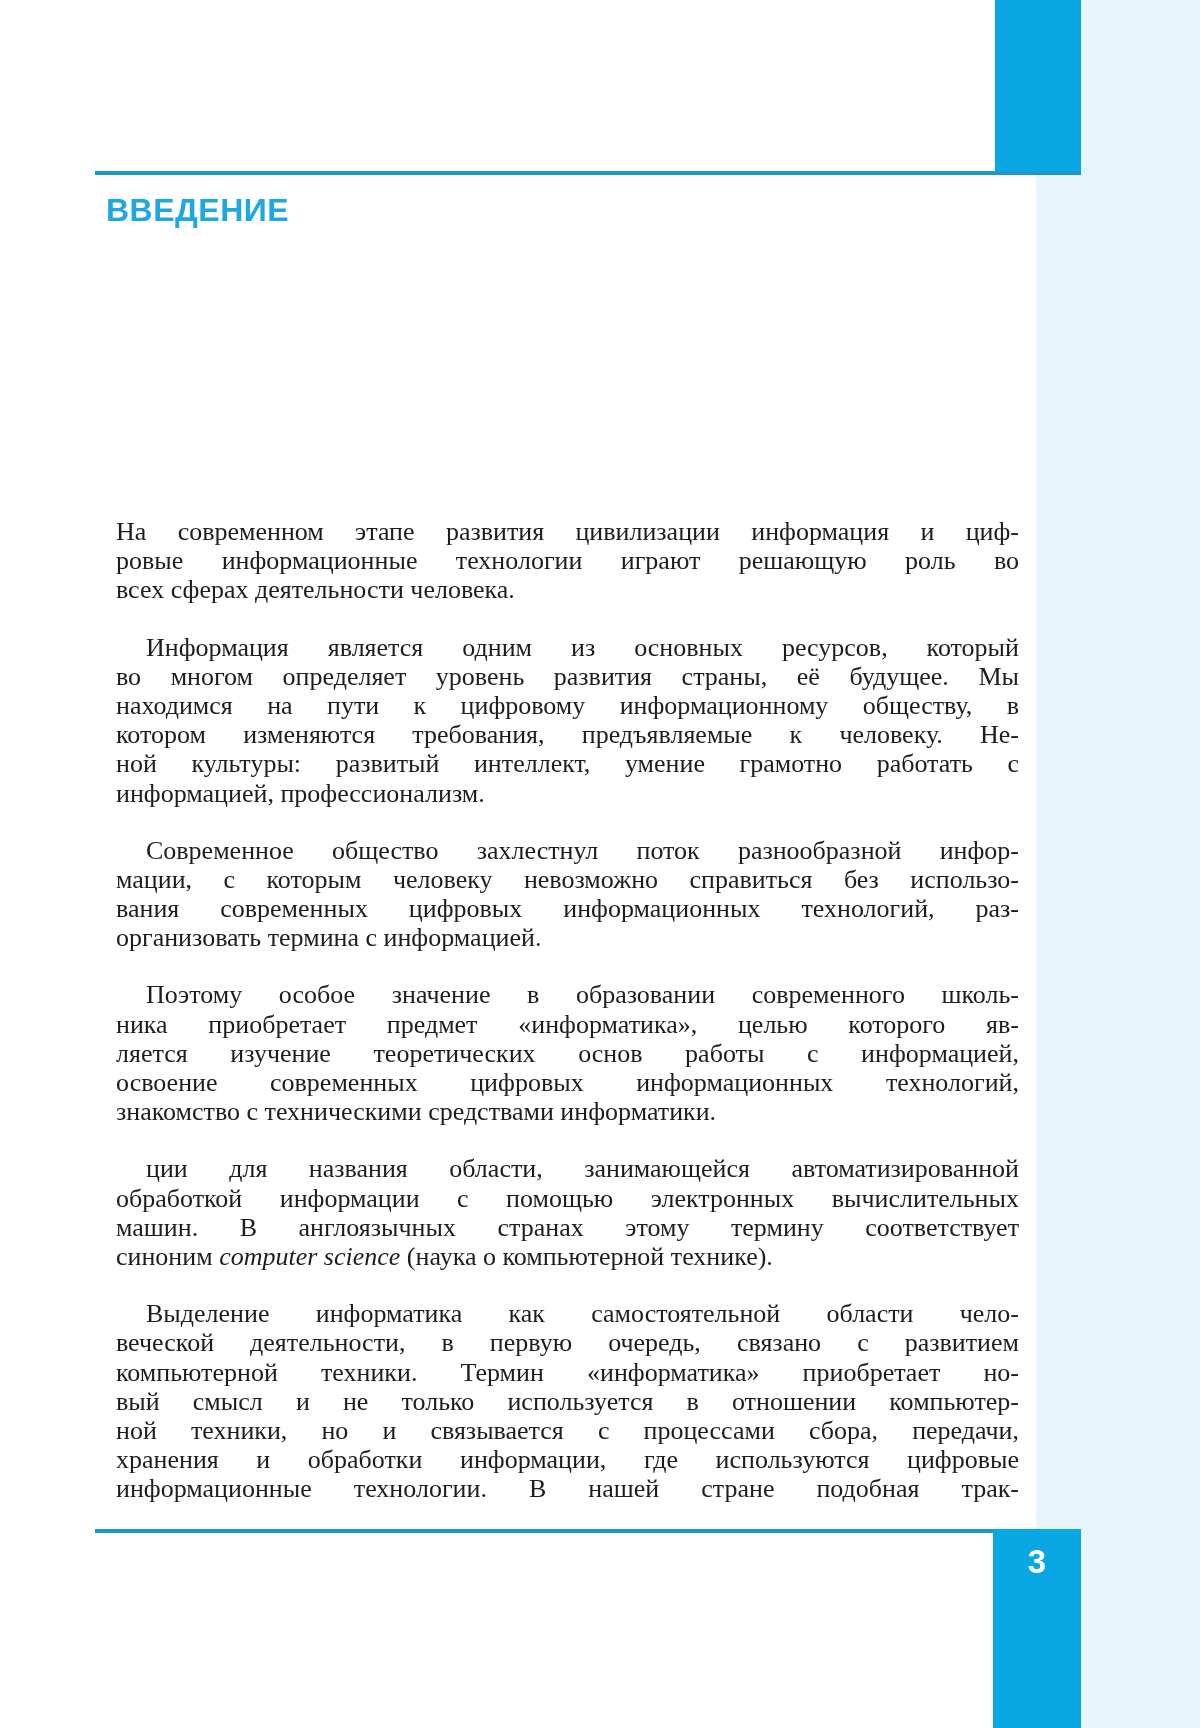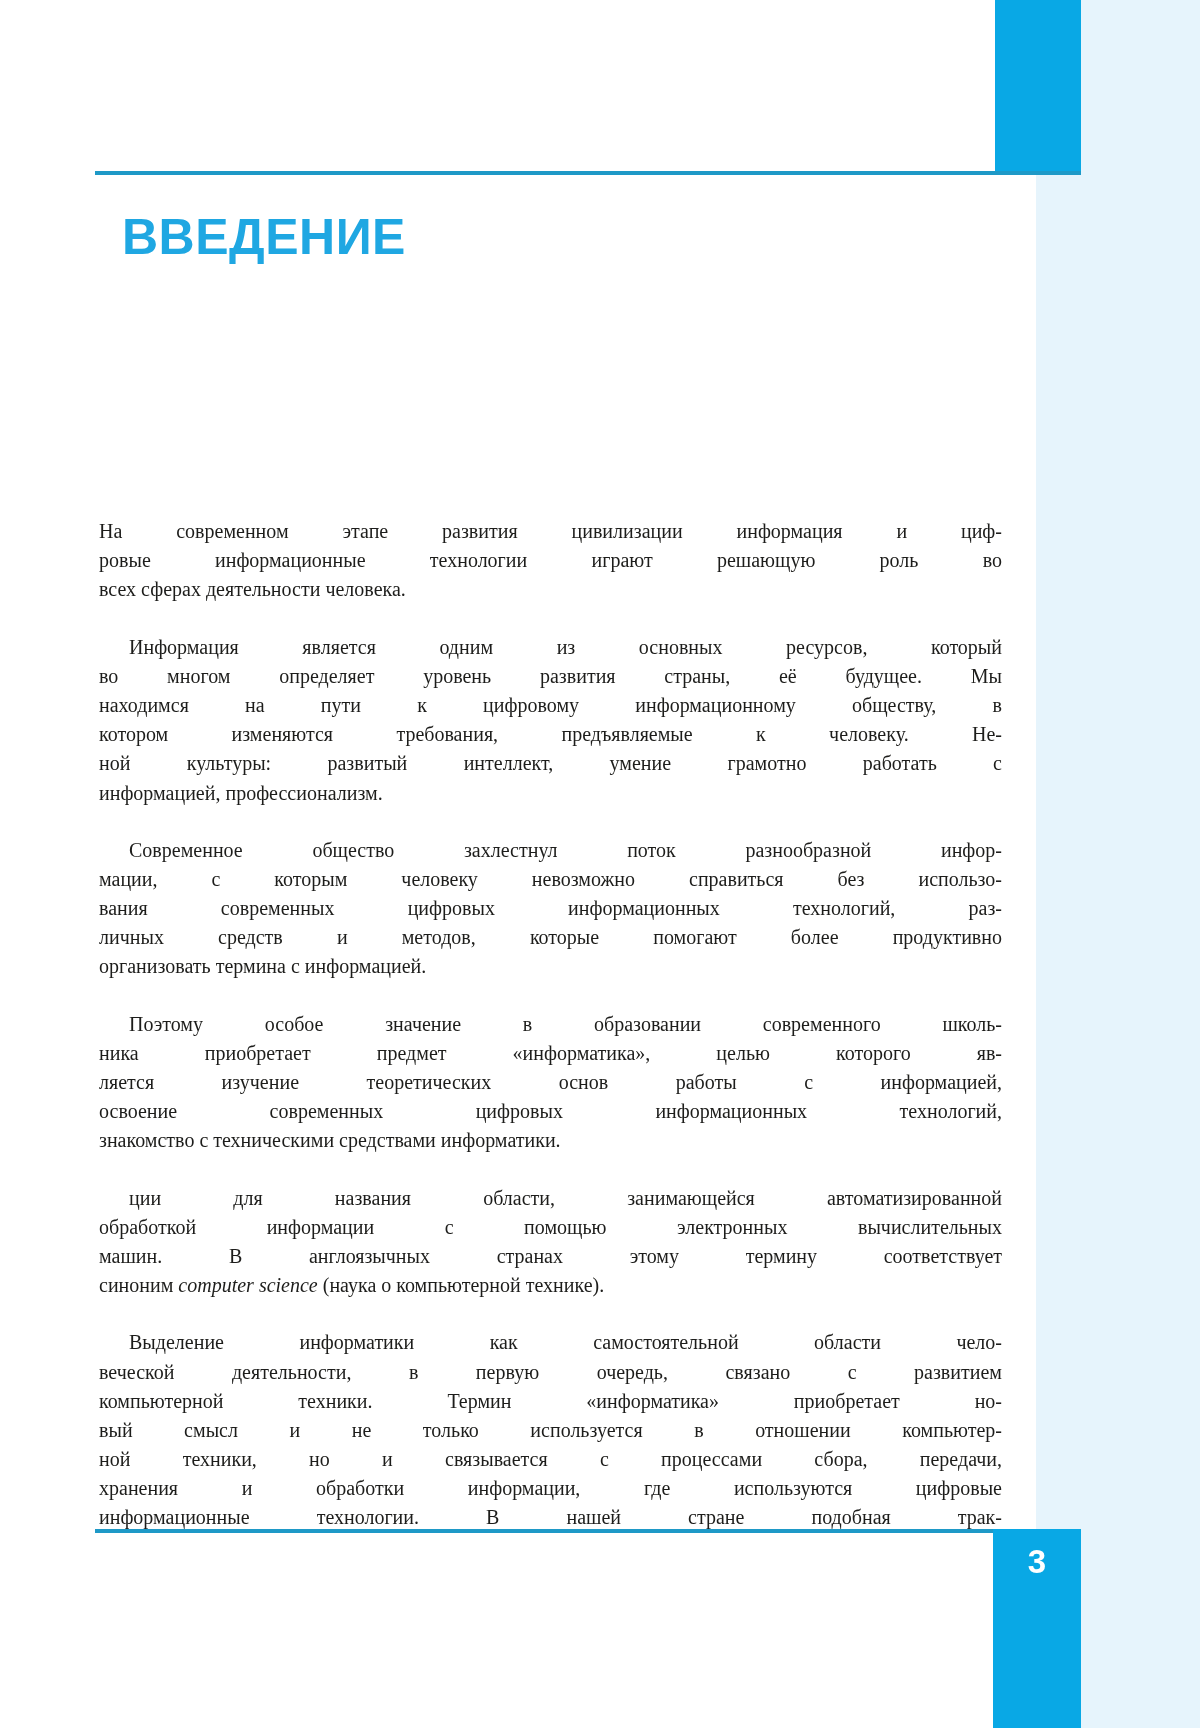--- a/index.html
+++ b/index.html
@@ -19,27 +19,27 @@
   .bottom-rule{position:absolute;left:95px;top:1529px;width:898px;height:4px;background:var(--rule);z-index:2;}
   .top-bar{position:absolute;left:995px;top:0;width:86px;height:171px;background:var(--accent);z-index:3;}
   .page-num-box{
     position:absolute;left:993px;top:1529px;width:88px;height:199px;background:var(--accent);z-index:3;
     text-align:center;box-sizing:border-box;padding-top:14px;
   }
   .page-num-box span{
     font-family:"Liberation Sans",sans-serif;font-weight:bold;font-size:33px;color:#ffffff;
   }
   .title{
-    position:absolute;left:106px;top:192px;margin:16px;z-index:2;
-    font-family:"Liberation Sans",sans-serif;font-weight:bold;font-size:50px;
+    position:absolute;left:106px;top:192px;margin:0;z-index:2;
+    font-family:"Liberation Sans",sans-serif;font-weight:bold;font-size:32px;
     letter-spacing:0.5px;color:var(--title);
   }
   .textblock{
-    position:absolute;left:99px;top:517px;width:903px;z-index:2;
-    font-size:20px;color:var(--text);
+    position:absolute;left:116px;top:517px;width:903px;z-index:2;
+    font-size:26px;color:var(--text);
   }
   .para{margin:0;padding:0;}
   .line{
     height:29.2px;line-height:29.2px;white-space:nowrap;
     text-align:justify;text-align-last:justify;
   }
   .line.end{text-align-last:left;}
   .para.indent .line:first-child{text-indent:30px;margin-top:28px;}
   .it{font-style:italic;}
 </style>
@@ -62,38 +62,37 @@
         <div class="line"><span>во многом определяет уровень развития страны, её будущее. Мы</span></div>
         <div class="line"><span>находимся на пути к цифровому информационному обществу, в</span></div>
         <div class="line"><span>котором изменяются требования, предъявляемые к человеку. Не-</span></div>
         <div class="line"><span>ной культуры: развитый интеллект, умение грамотно работать с</span></div>
         <div class="line end"><span>информацией, профессионализм.</span></div>
       </div>
       <div class="para indent">
         <div class="line"><span>Современное общество захлестнул поток разнообразной инфор-</span></div>
         <div class="line"><span>мации, с которым человеку невозможно справиться без использо-</span></div>
         <div class="line"><span>вания современных цифровых информационных технологий, раз-</span></div>
-        <div class="line"><span>личных средств и методов, которые помогают более продуктивно</span></div>
         <div class="line end"><span>организовать термина с информацией.</span></div>
       </div>
       <div class="para indent">
         <div class="line"><span>Поэтому особое значение в образовании современного школь-</span></div>
         <div class="line"><span>ника приобретает предмет «информатика», целью которого яв-</span></div>
         <div class="line"><span>ляется изучение теоретических основ работы с информацией,</span></div>
         <div class="line"><span>освоение современных цифровых информационных технологий,</span></div>
         <div class="line end"><span>знакомство с техническими средствами информатики.</span></div>
       </div>
       <div class="para indent">
         <div class="line"><span>ции для названия области, занимающейся автоматизированной</span></div>
         <div class="line"><span>обработкой информации с помощью электронных вычислительных</span></div>
         <div class="line"><span>машин. В англоязычных странах этому термину соответствует</span></div>
         <div class="line end"><span>синоним </span><span class="it">computer science</span><span> (наука о компьютерной технике).</span></div>
       </div>
       <div class="para indent">
-        <div class="line"><span>Выделение информатики как самостоятельной области чело-</span></div>
+        <div class="line"><span>Выделение информатика как самостоятельной области чело-</span></div>
         <div class="line"><span>веческой деятельности, в первую очередь, связано с развитием</span></div>
         <div class="line"><span>компьютерной техники. Термин «информатика» приобретает но-</span></div>
         <div class="line"><span>вый смысл и не только используется в отношении компьютер-</span></div>
         <div class="line"><span>ной техники, но и связывается с процессами сбора, передачи,</span></div>
         <div class="line"><span>хранения и обработки информации, где используются цифровые</span></div>
         <div class="line"><span>информационные технологии. В нашей стране подобная трак-</span></div>
       </div>
     </div>
   <div class="bottom-rule"></div>
   <div class="page-num-box">

